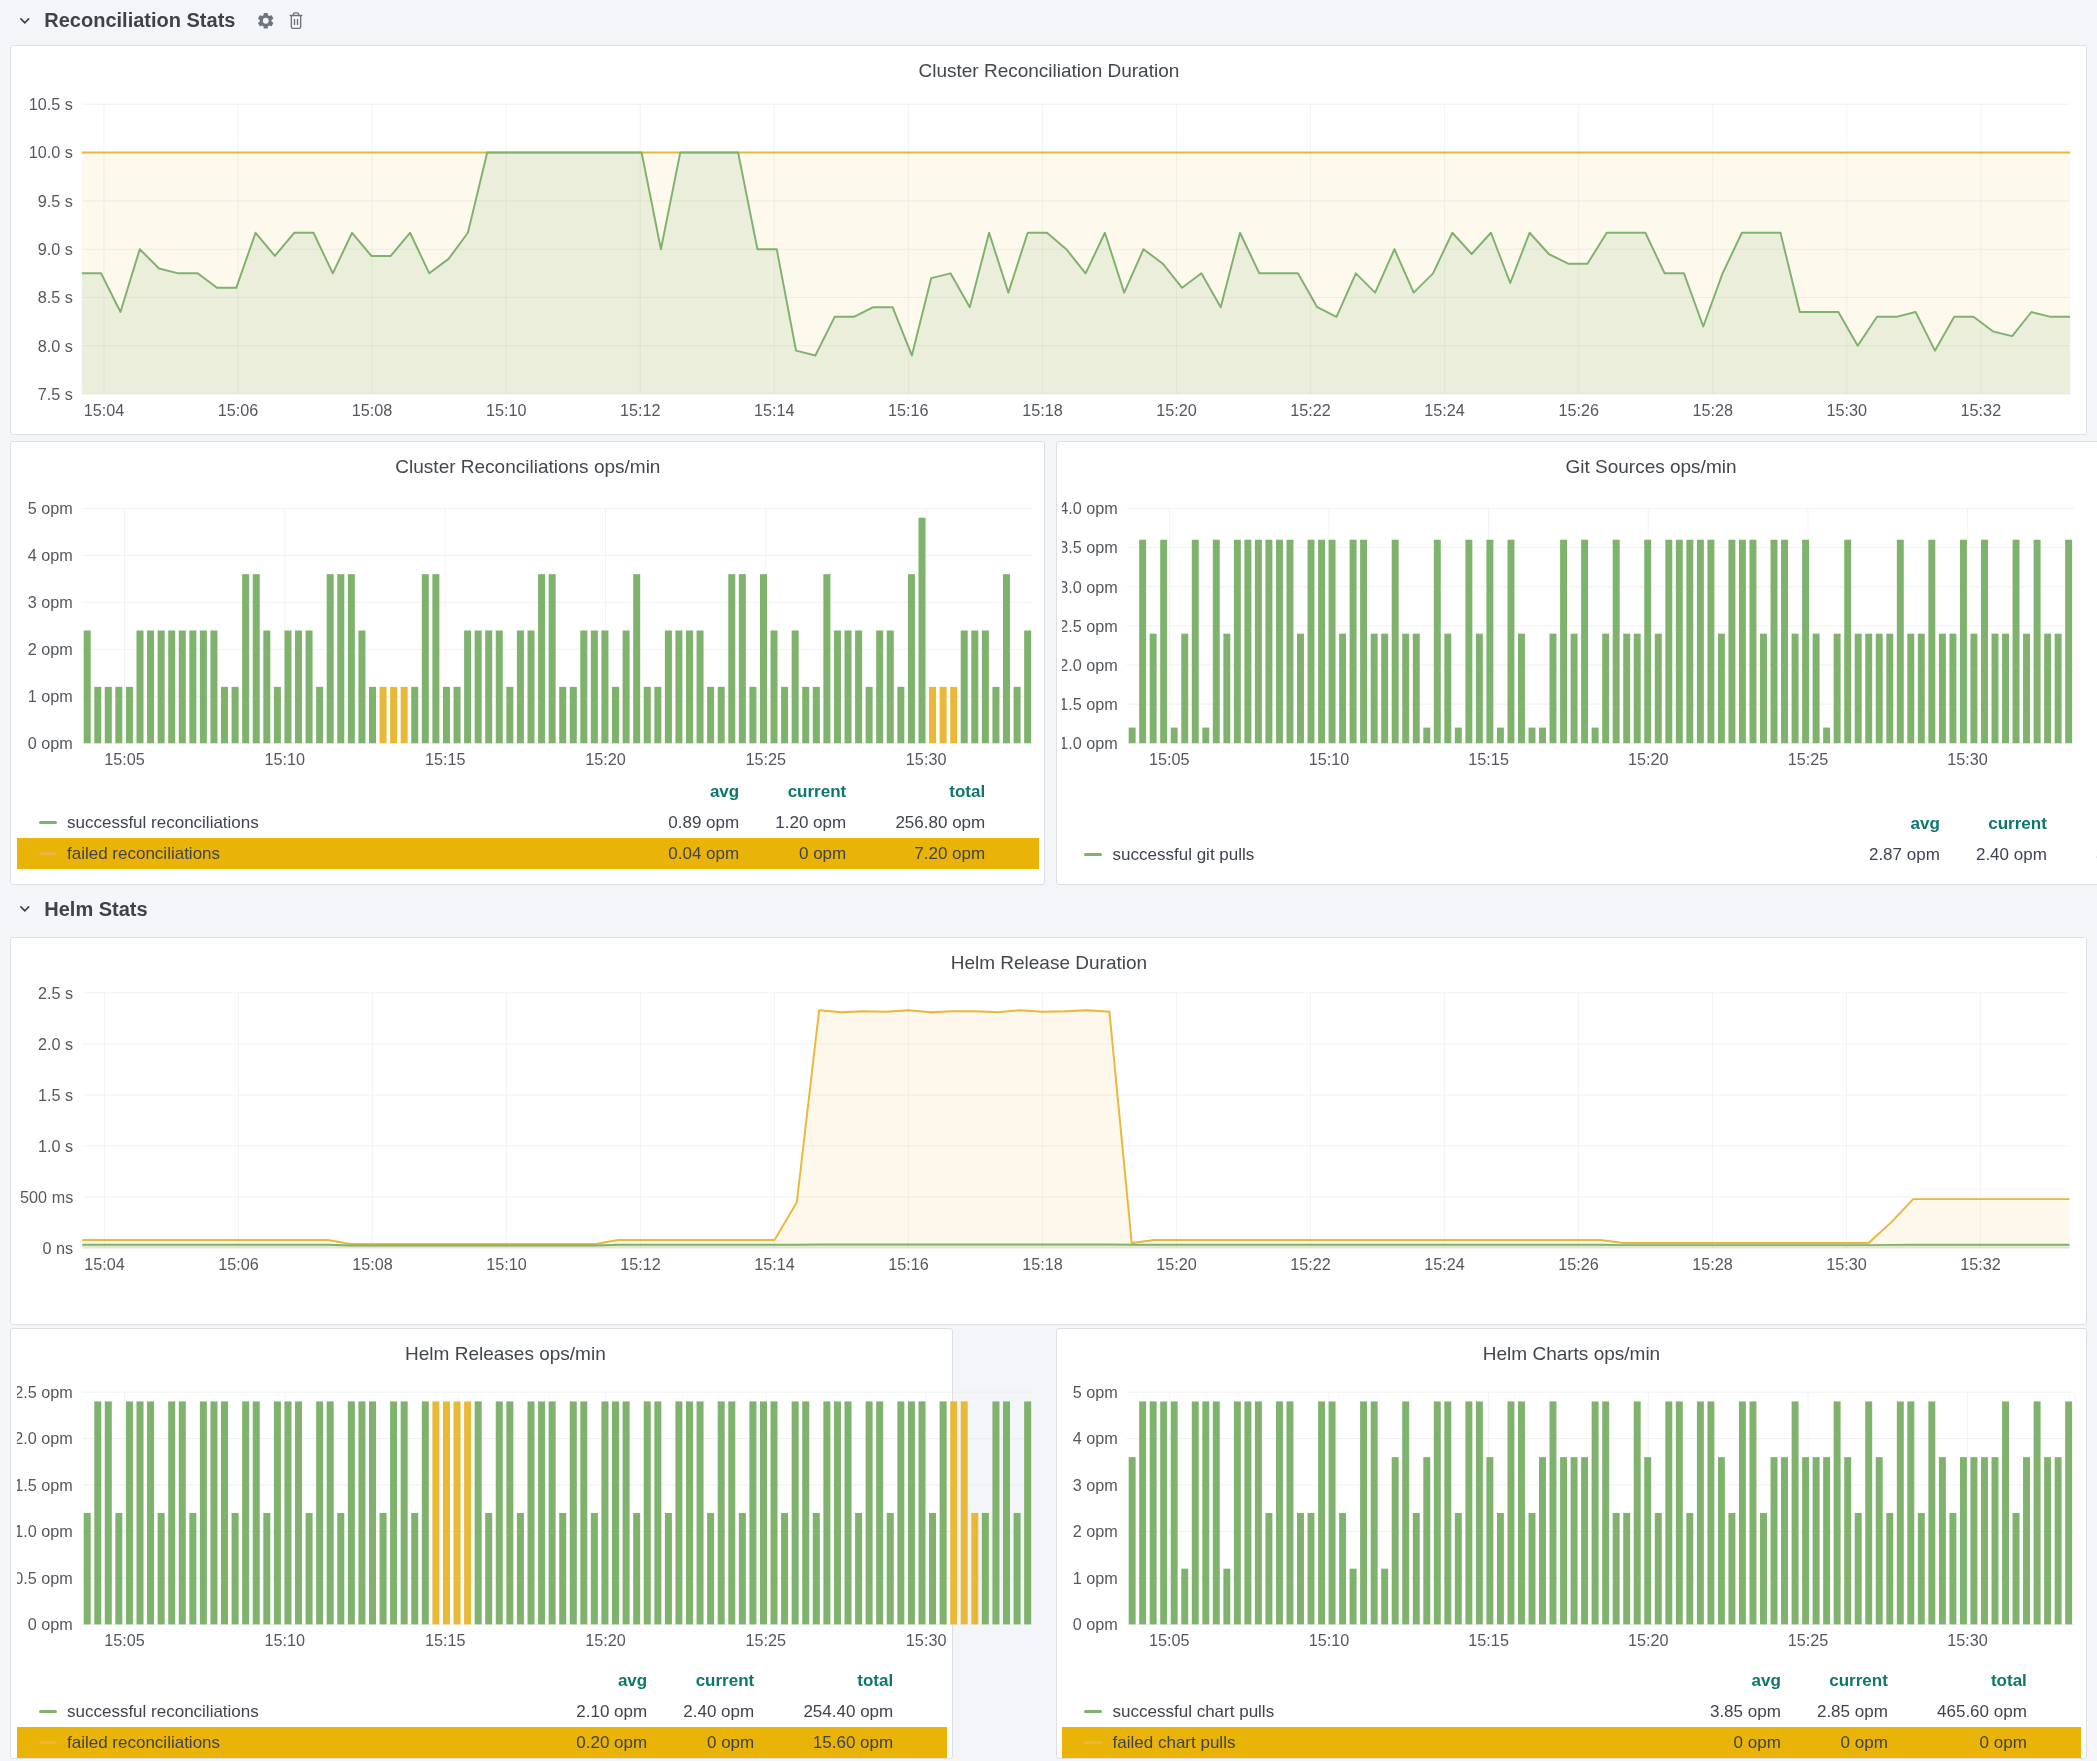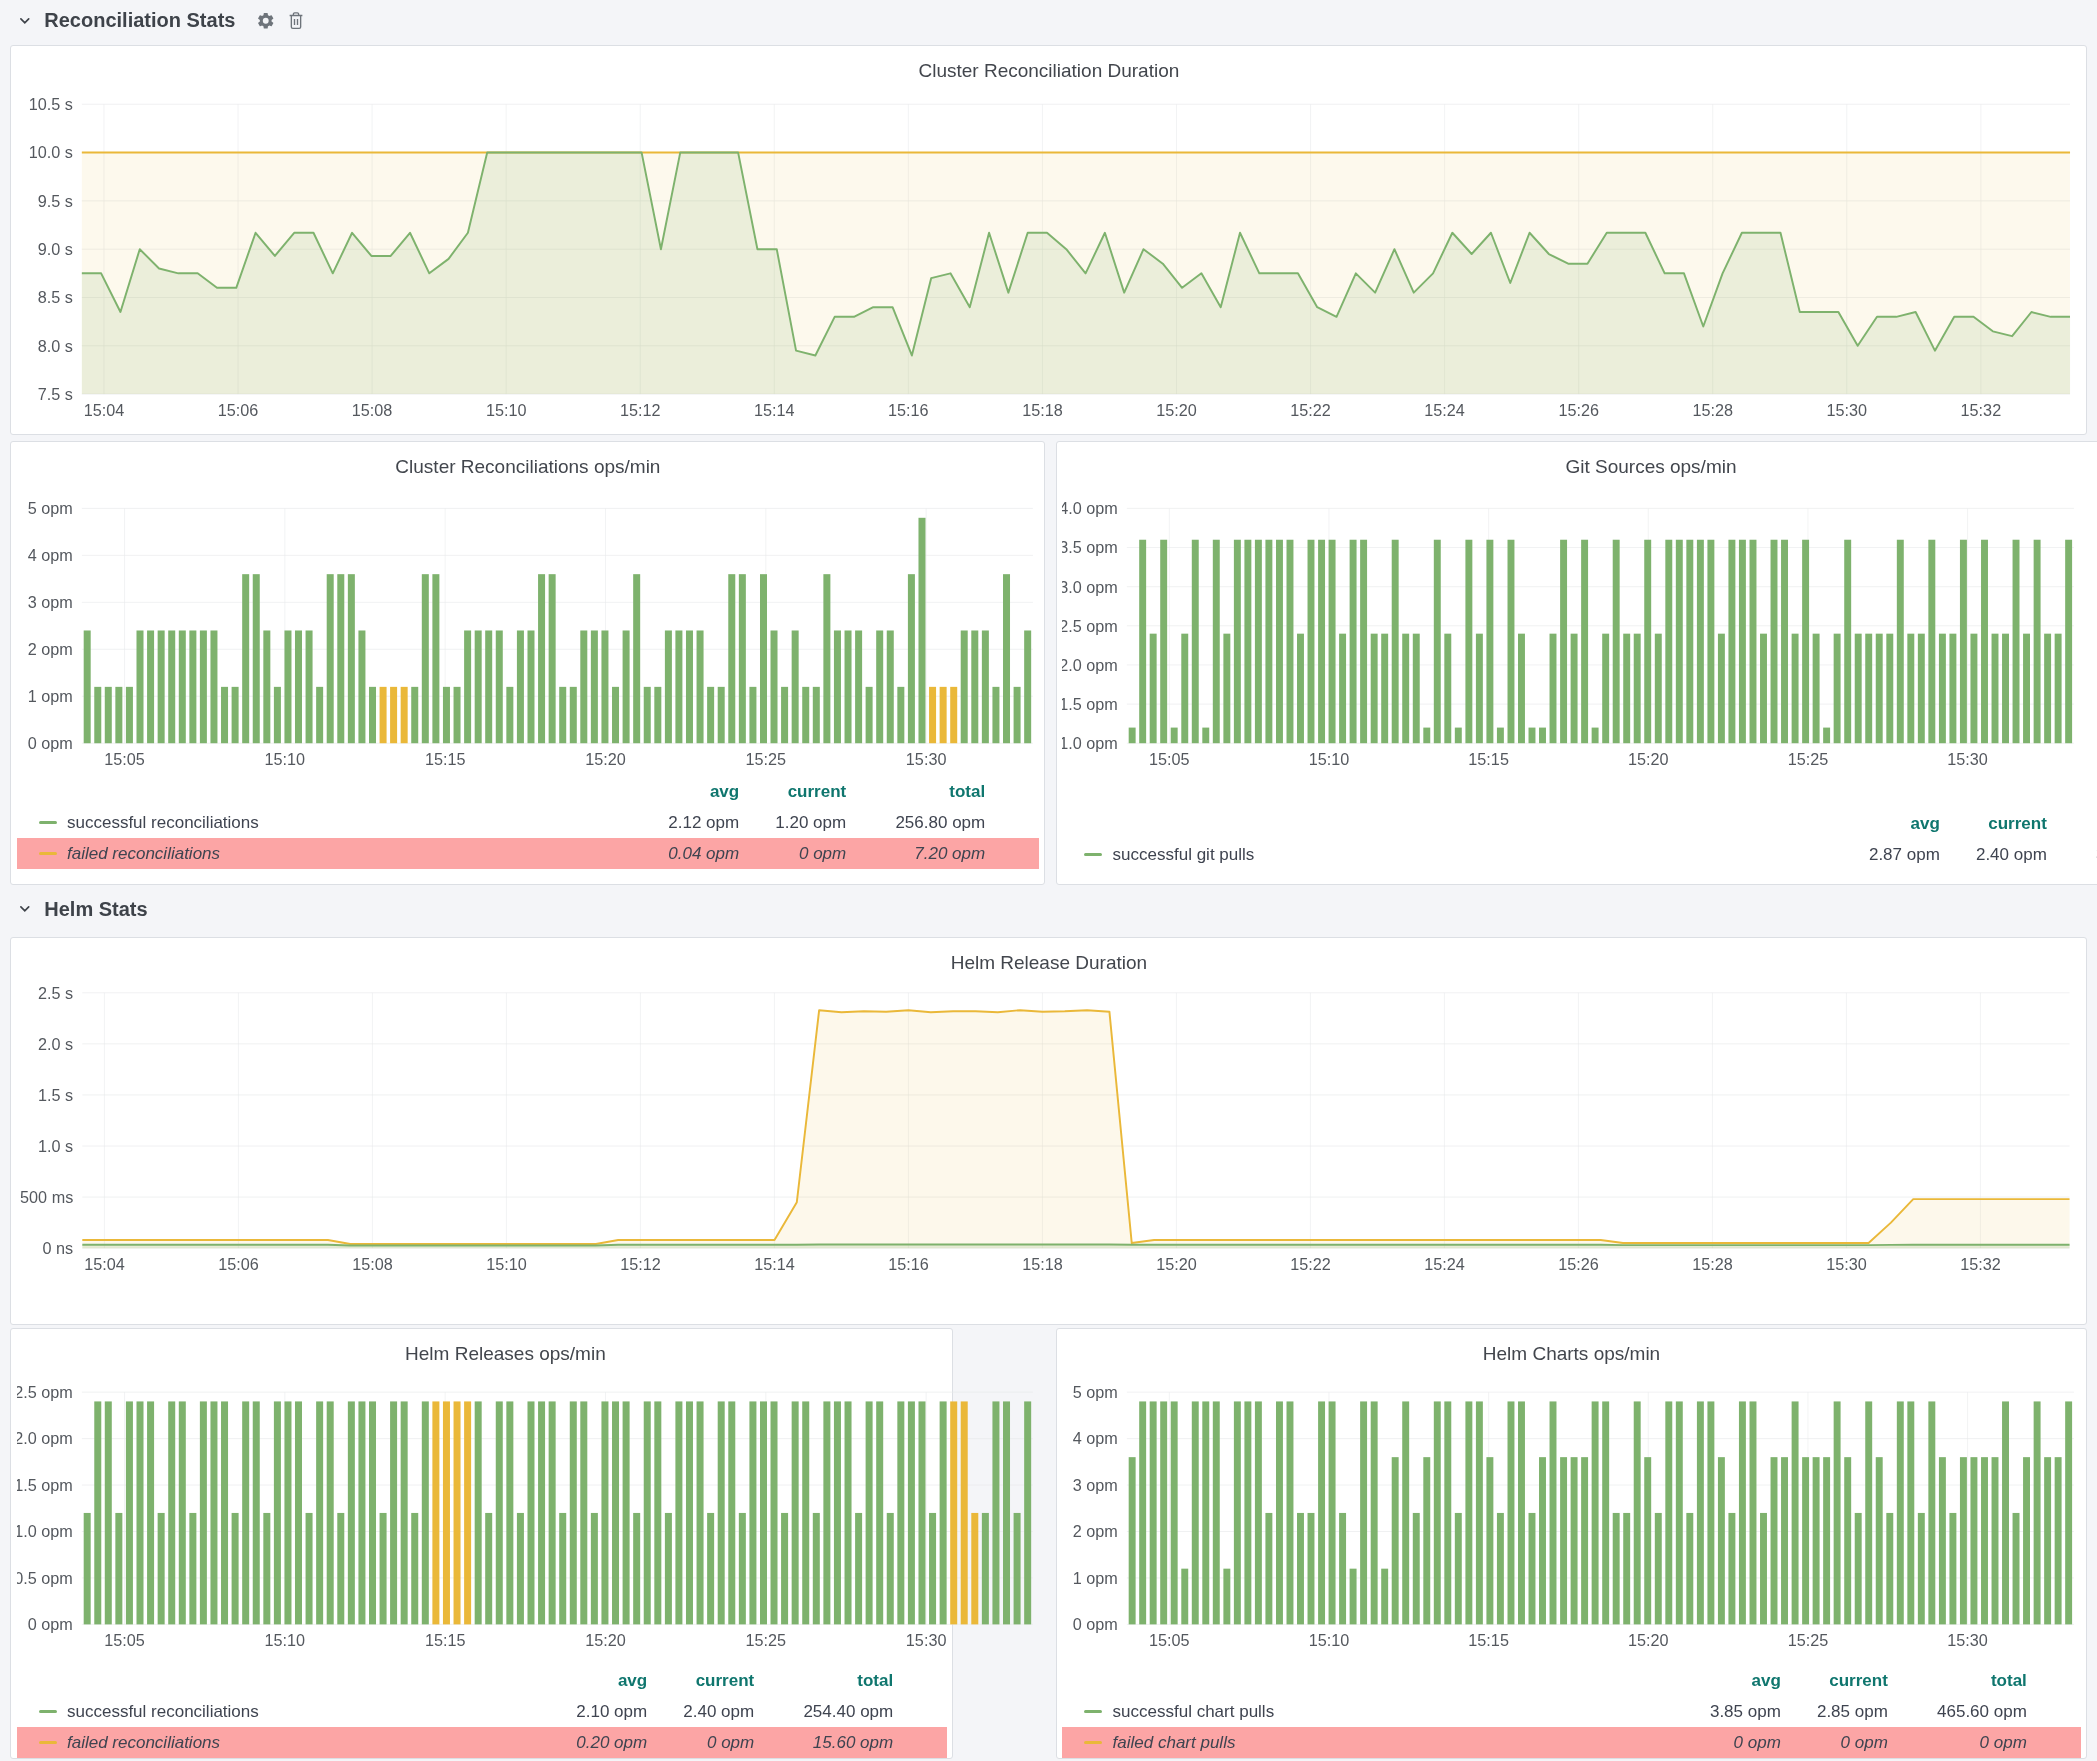--- a/index.html
+++ b/index.html
@@ -20,21 +20,21 @@
   }
   .panel-title{
     text-align:center;padding-top:14.3px;font-size:19px;font-weight:500;color:#42464d;
     cursor:pointer;
   }
   svg.chart{position:absolute;left:5.2px;}
   text.tick{font-family:"Liberation Sans",sans-serif;font-size:25px;fill:#54585e;}
   .legend{position:absolute;left:5.2px;right:5.2px;font-size:17px;color:#3f4450;}
   .legend-header{display:flex;height:25px;align-items:flex-start;font-weight:700;color:#0f766e;padding-right:54px;}
   .legend-row{display:flex;height:31px;align-items:center;padding-right:54px;}
-  .legend-row.striped{background:#fca5a5;font-style:italic;}
+  .legend-row.striped{background:#eab308;}
   .dash{width:18px;height:3.2px;border-radius:1.9px;margin:0 10.4px 0 22px;flex:none;}
   .lname{flex:1;text-align:left;}
   .lcol{width:107px;text-align:right;flex:none;}
   .lcol.wide{width:139px;}
   .lhead{cursor:pointer;}
 </style>
 </head>
 <body>
 
 <div class="section-hd" style="left:0;top:3.9px;height:34px;">
@@ -232,21 +232,21 @@
   <div class="legend" style="top:340px;">
     <div class="legend-header">
       <span class="lname"></span>
       <span class="lcol lhead">avg</span>
       <span class="lcol lhead">current</span>
       <span class="lcol wide lhead">total</span>
     </div>
     <div class="legend-row">
       <span class="dash" style="background: rgb(126, 178, 109);"></span>
       <span class="lname">successful reconciliations</span>
-      <span class="lcol">2.12 opm</span>
+      <span class="lcol">0.89 opm</span>
       <span class="lcol">1.20 opm</span>
       <span class="lcol wide">256.80 opm</span>
     </div>
     <div class="legend-row striped">
       <span class="dash" style="background: rgb(234, 184, 57);"></span>
       <span class="lname">failed reconciliations</span>
       <span class="lcol">0.04 opm</span>
       <span class="lcol">0 opm</span>
       <span class="lcol wide">7.20 opm</span>
     </div>

